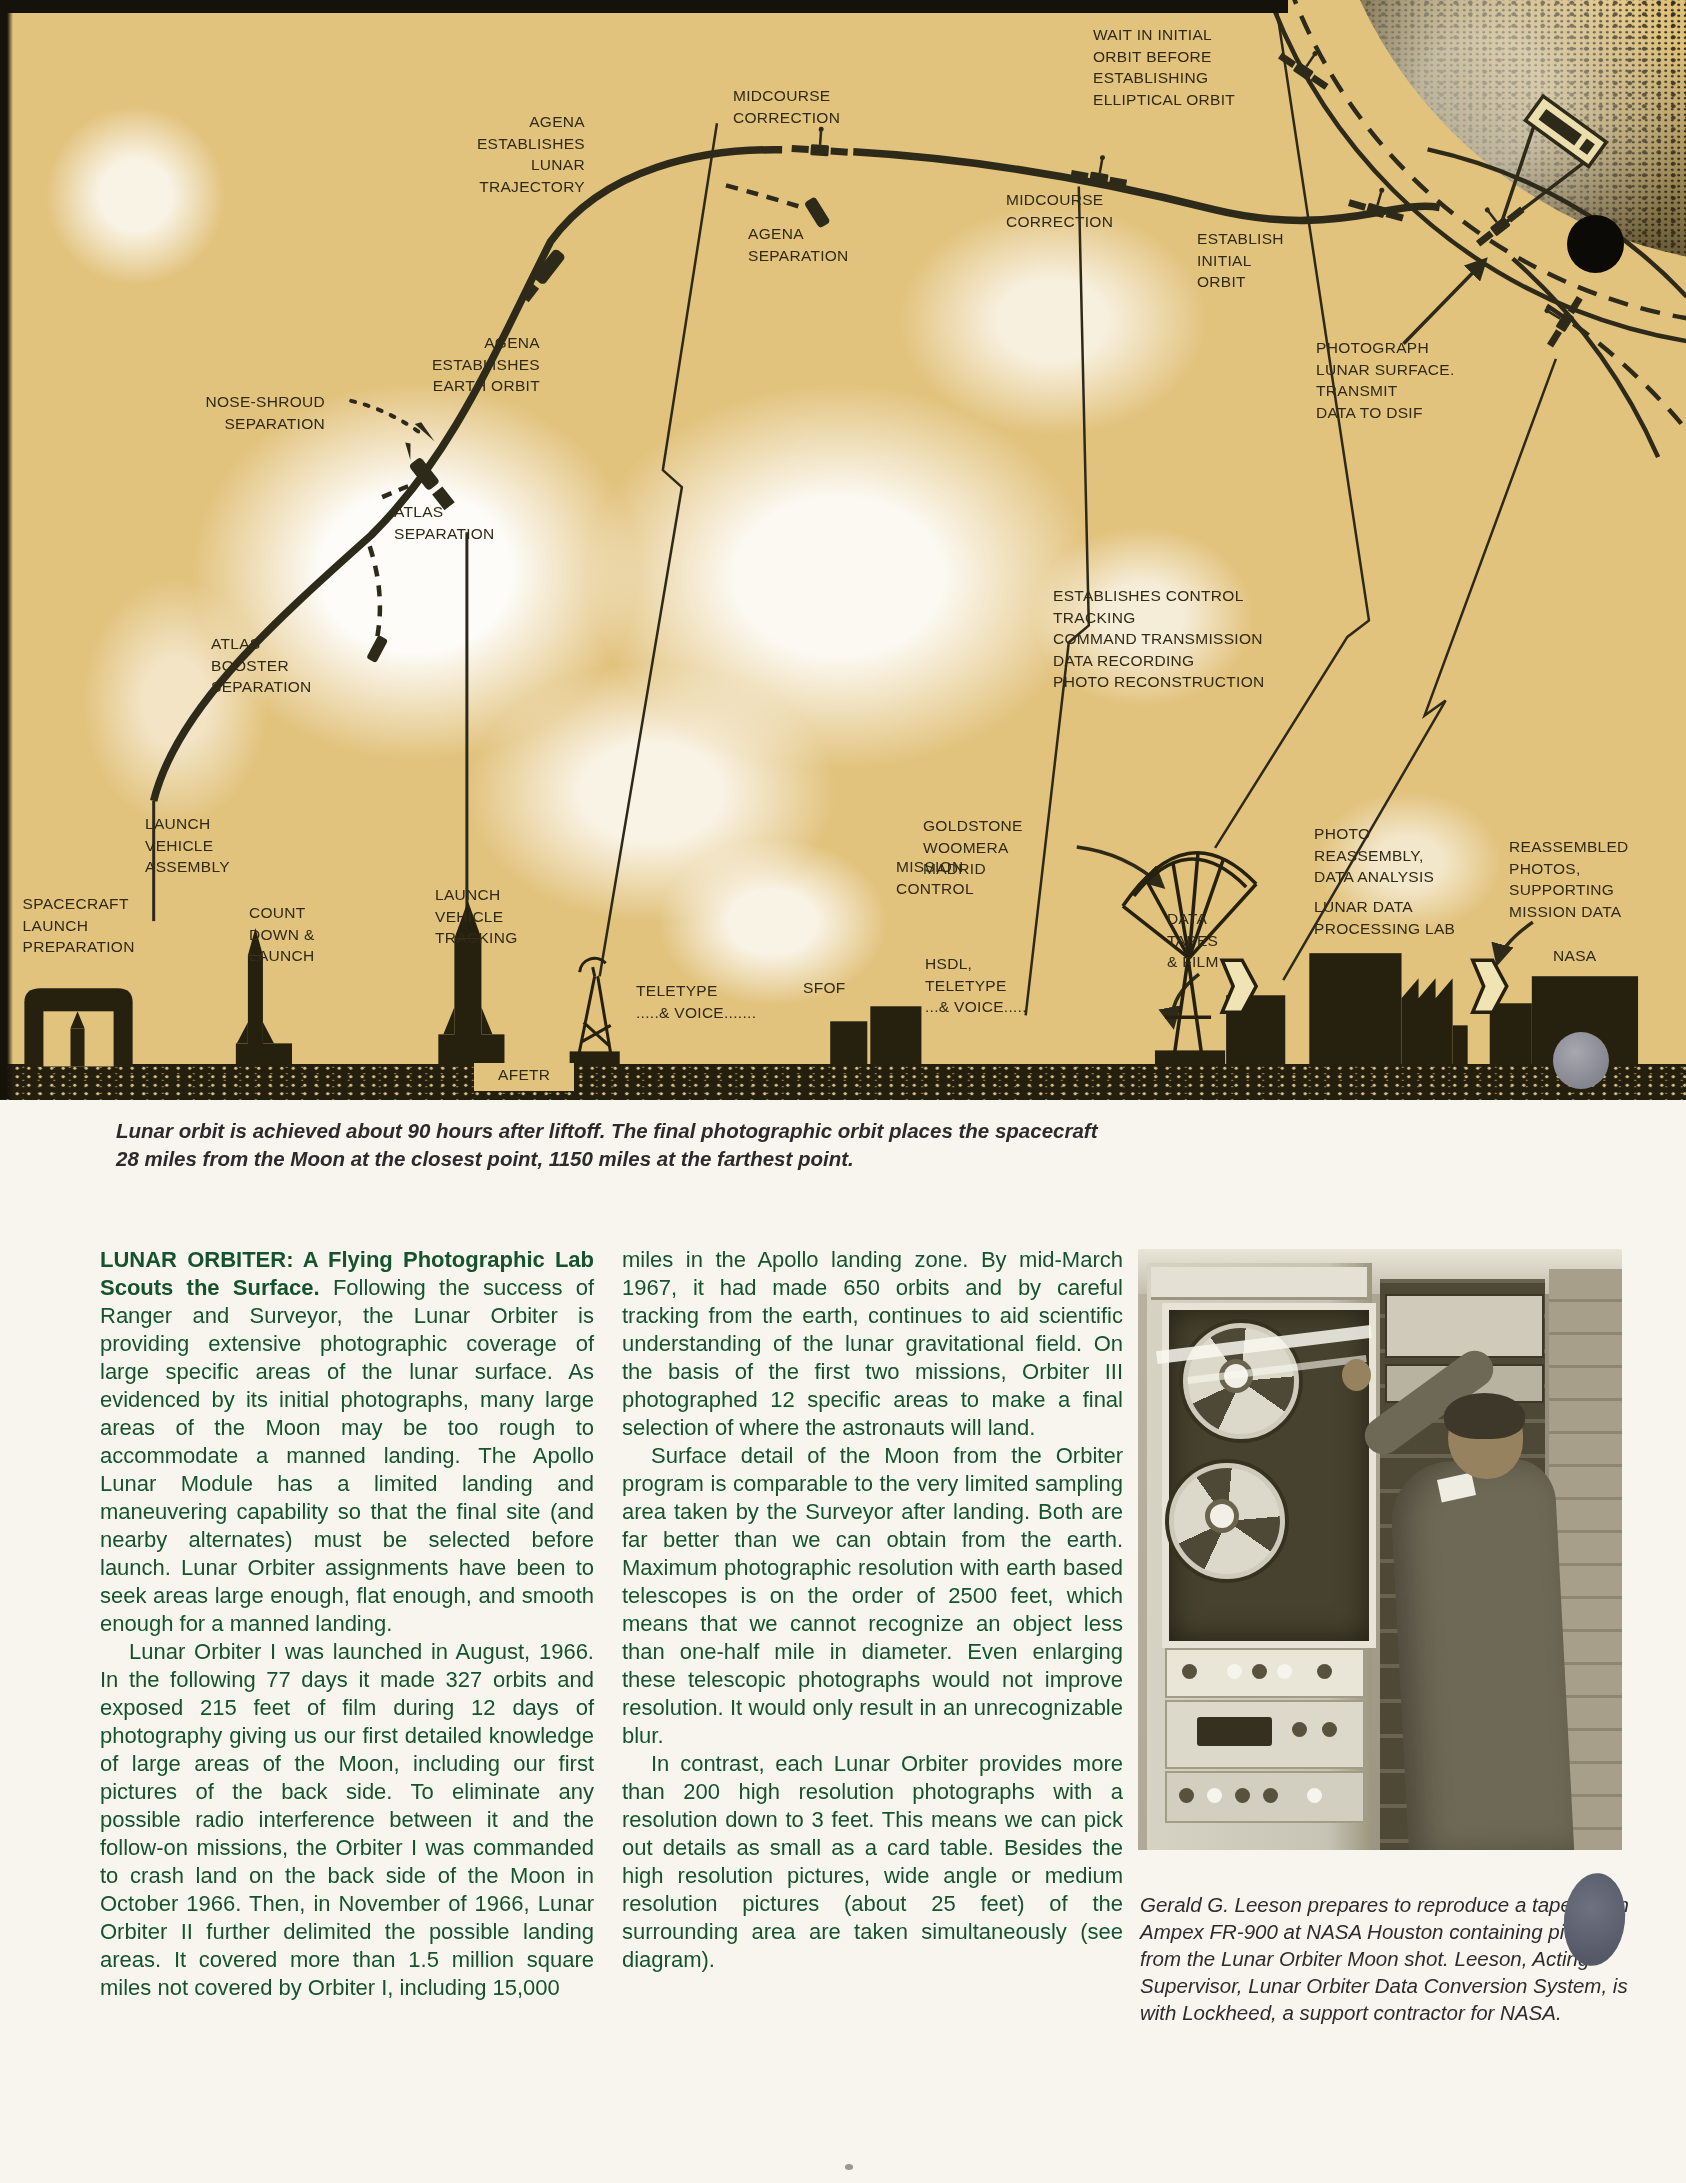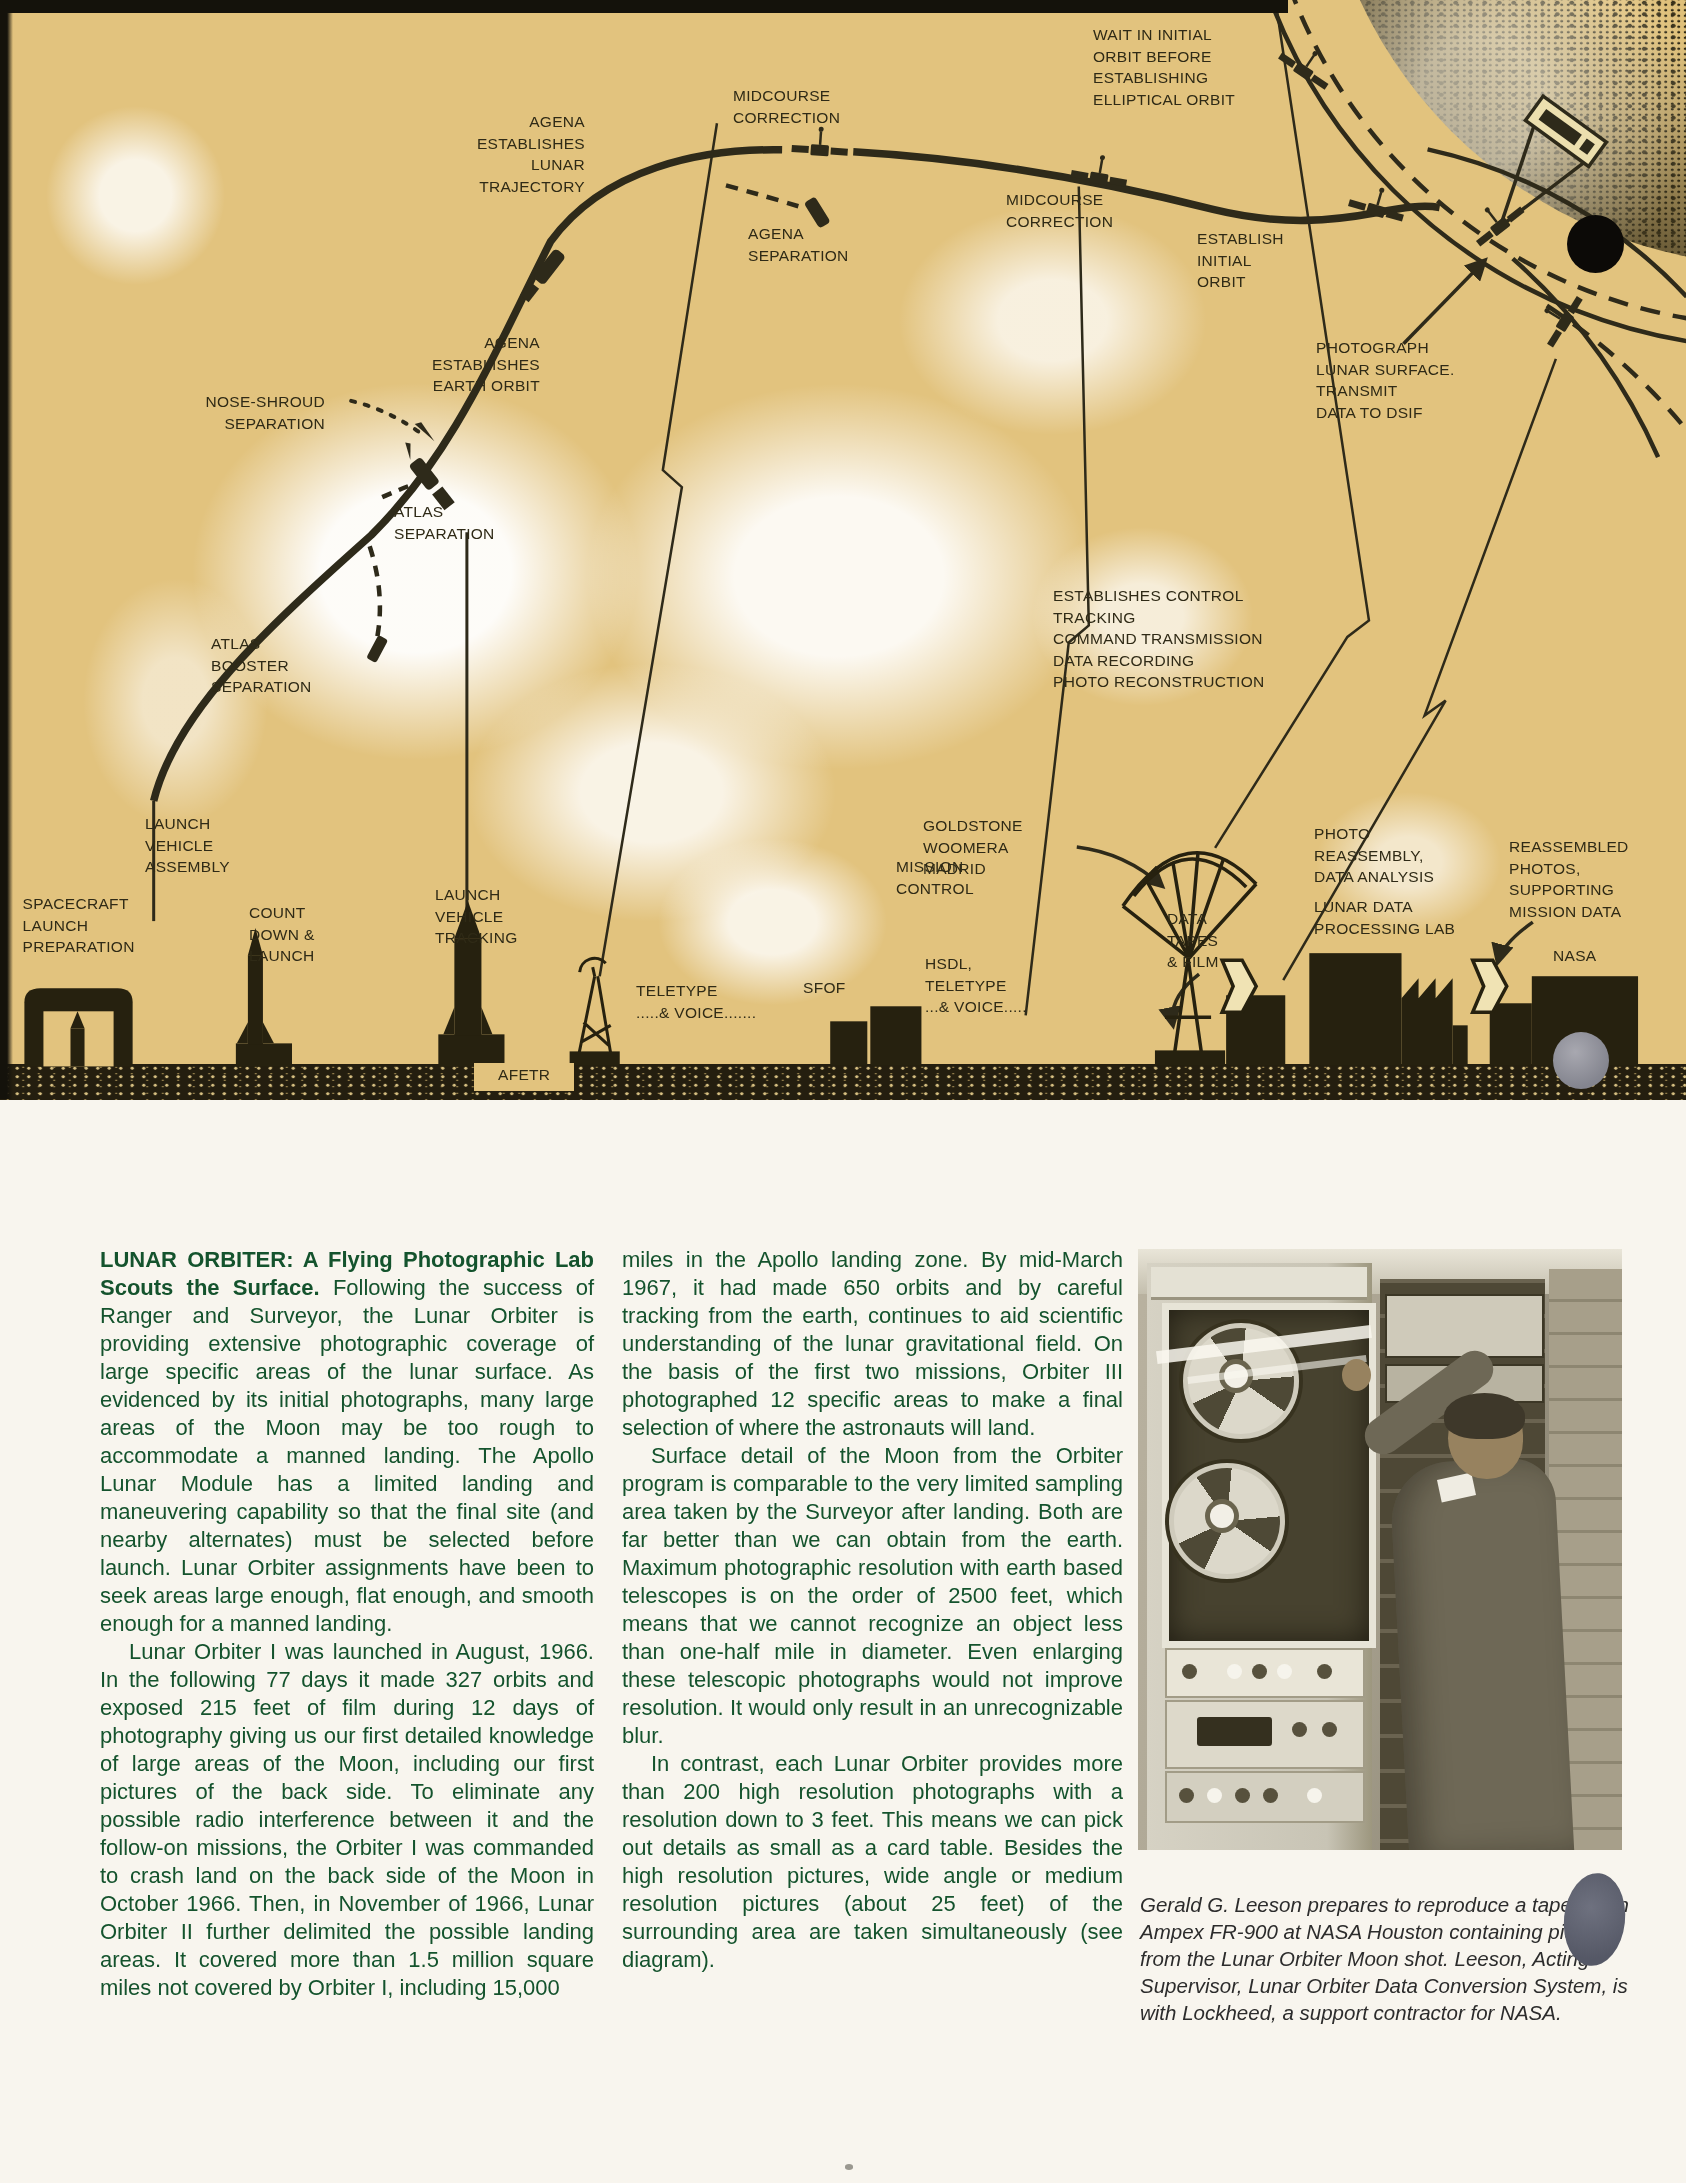--- a/index.html
+++ b/index.html
@@ -310,20 +310,22 @@
 PHOTOS,
 SUPPORTING
 MISSION DATA</div>
     <div class="dlabel" style="left:1553px;top:945px;">NASA</div>
 
     <div class="punch" id="punch-black"></div>
   </section>
 
   <div class="punch" id="punch-gray1"></div>
 
+  <p id="bandcap">Lunar orbit is achieved about 90 hours after liftoff. The final photographic orbit places the spacecraft
+28 miles from the Moon at the closest point, 1150 miles at the farthest point.</p>
 
   <div class="col" id="col1">
     <p><b class="lead">LUNAR ORBITER: A Flying Photographic Lab Scouts the Surface.</b>
       <span>Following the success of Ranger and Surveyor, the Lunar Orbiter is providing extensive photographic coverage of large specific areas of the lunar surface. As evidenced by its initial photographs, many large areas of the Moon may be too rough to accommodate a manned landing. The Apollo Lunar Module has a limited landing and maneuvering capability so that the final site (and nearby alternates) must be selected before launch. Lunar Orbiter assignments have been to seek areas large enough, flat enough, and smooth enough for a manned landing.</span></p>
     <p class="ind">Lunar Orbiter I was launched in August, 1966. In the following 77 days it made 327 orbits and exposed 215 feet of film during 12 days of photography giving us our first detailed knowledge of large areas of the Moon, including our first pictures of the back side. To eliminate any possible radio interference between it and the follow-on missions, the Orbiter I was commanded to crash land on the back side of the Moon in October 1966. Then, in November of 1966, Lunar Orbiter II further delimited the possible landing areas. It covered more than 1.5 million square miles not covered by Orbiter I, including 15,000</p>
   </div>
 
   <div class="col" id="col2">
     <p>miles in the Apollo landing zone. By mid-March 1967, it had made 650 orbits and by careful tracking from the earth, continues to aid scientific understanding of the lunar gravitational field. On the basis of the first two missions, Orbiter III photographed 12 specific areas to make a final selection of where the astronauts will land.</p>
     <p class="ind">Surface detail of the Moon from the Orbiter program is comparable to the very limited sampling area taken by the Surveyor after landing. Both are far better than we can obtain from the earth. Maximum photographic resolution with earth based telescopes is on the order of 2500 feet, which means that we cannot recognize an object less than one-half mile in diameter. Even enlarging these telescopic photographs would not improve resolution. It would only result in an unrecognizable blur.</p>

